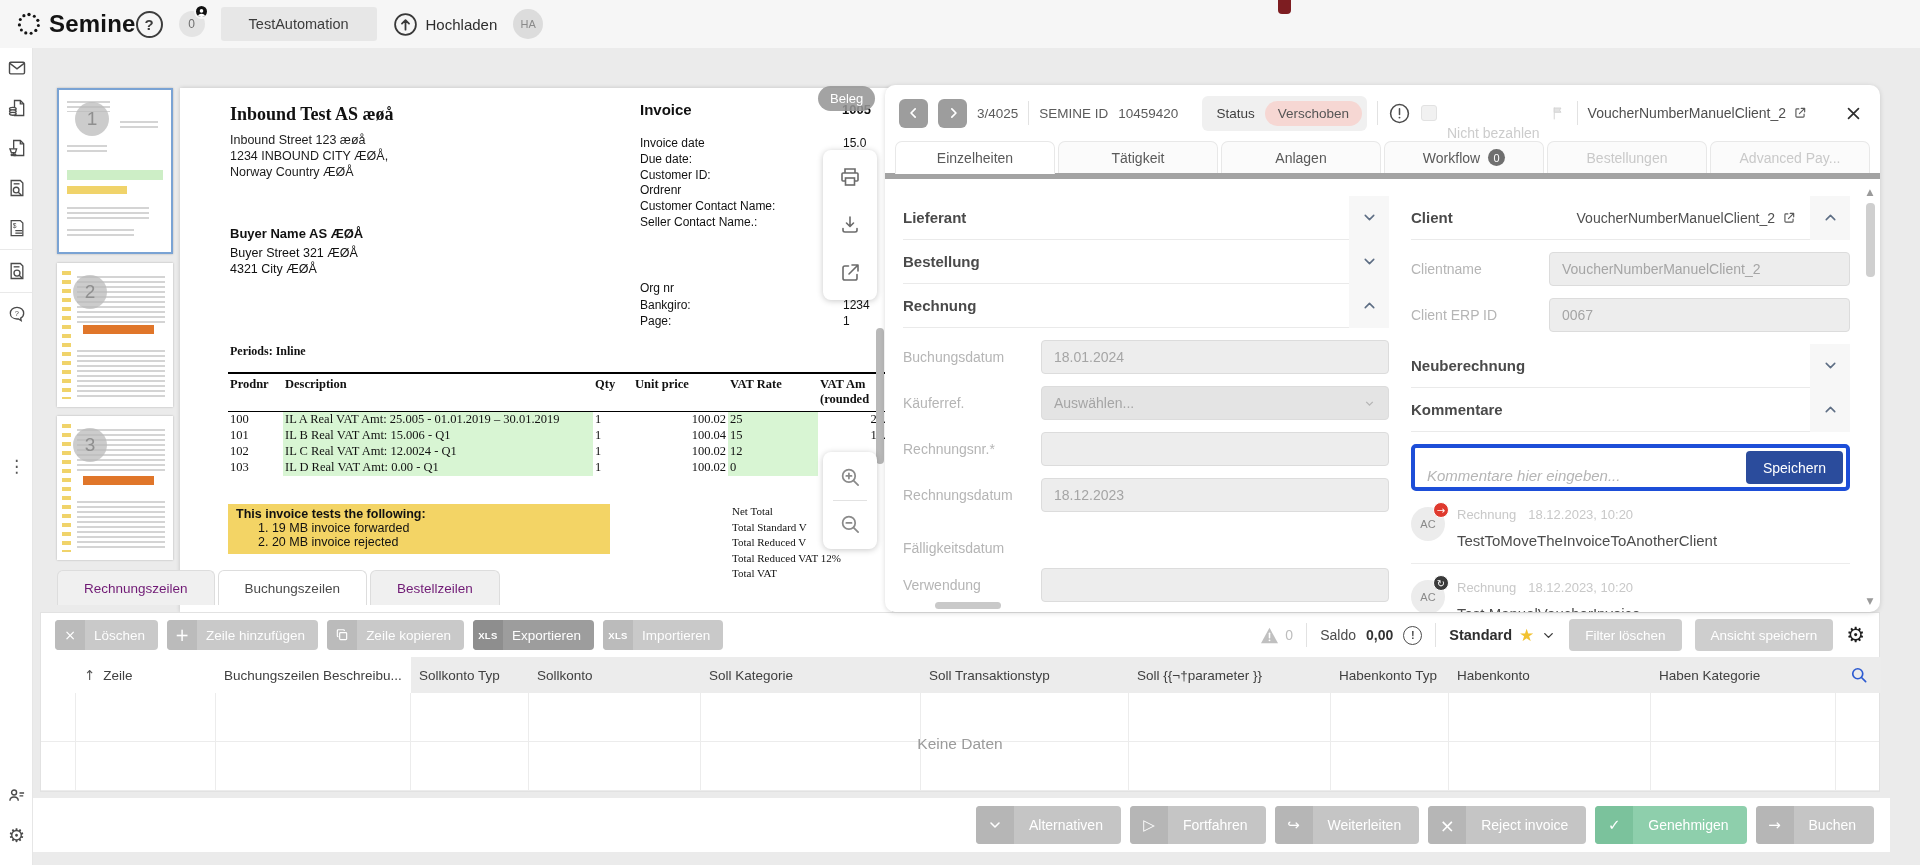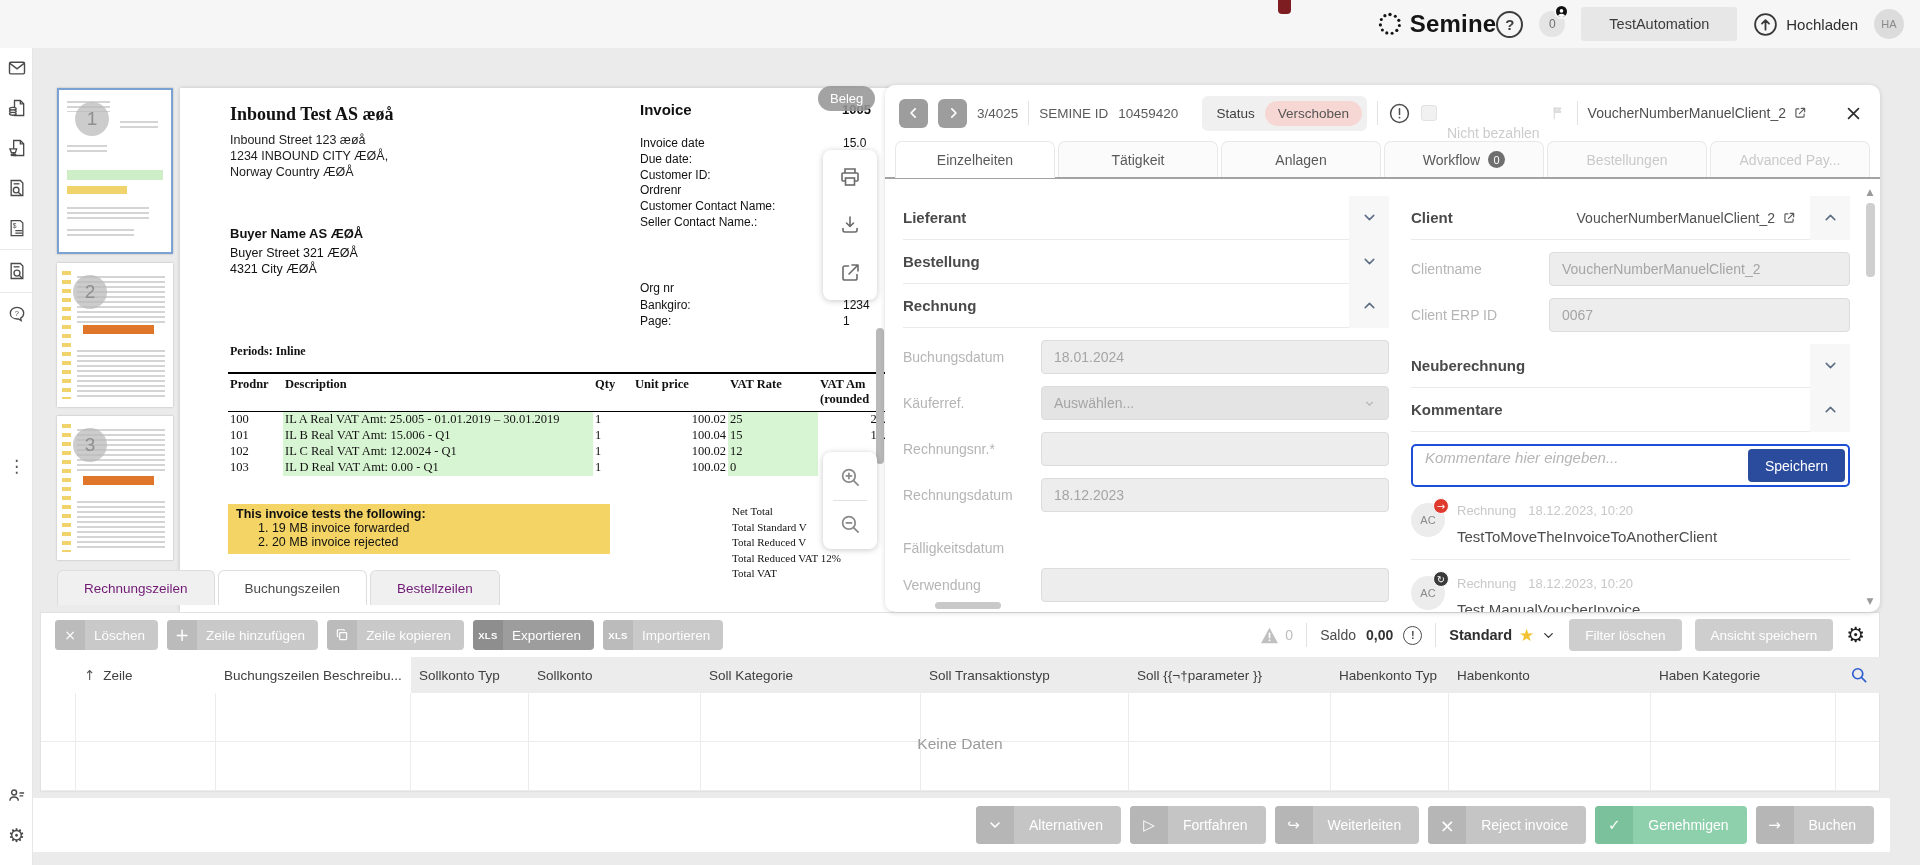--- a/index.html
+++ b/index.html
@@ -1,20 +1,20 @@
 <!DOCTYPE html>
 <html><head>
 <meta charset="utf-8">
 <style>
   * { margin:0; padding:0; box-sizing:border-box; }
   body { font-family:"Liberation Sans", sans-serif; background:#d8d8d8; }
   .app { position:relative; width:1920px; height:865px; background:#ebebeb; overflow:hidden; font-family:"Liberation Sans",sans-serif; }
 
   
-  .app-header { position:absolute; top:0; left:0; right:0; height:48px; background:#f6f6f6; display:flex; align-items:center; justify-content:flex-end; padding:8px 16px; z-index:20; }
+  .app-header { position:absolute; top:0; left:0; right:0; height:48px; background:#f6f6f6; display:flex; align-items:center; justify-content:flex-start; padding:8px 16px; z-index:20; }
   .logo-group { display:flex; align-items:center; gap:7px; }
   .logo-text { font-size:24px; font-weight:700; color:#141414; letter-spacing:.2px; }
   .header-right { display:flex; align-items:center; gap:16px; }
   .icon-circle { width:27px; height:27px; border:2px solid #3d3d3d; border-radius:50%; display:flex; align-items:center; justify-content:center; font-size:15px; font-weight:700; color:#3d3d3d; cursor:pointer; }
   .notif { position:relative; width:26px; height:26px; border-radius:50%; background:#e4e4e4; display:flex; align-items:center; justify-content:center; font-size:12px; color:#6e6e6e; }
   .notif-badge { position:absolute; top:-7px; right:-4px; width:15px; height:15px; background:#111; border:2px solid #f6f6f6; border-radius:50%; display:flex; align-items:flex-end; justify-content:center; overflow:hidden; }
   .notif-badge svg { display:block; }
   .hdr-btn { height:34px; background:#e7e7e7; border:none; border-radius:3px; padding:0 28px; font-size:14.5px; color:#3c3c3c; font-family:inherit; cursor:pointer; }
   .upload { display:flex; align-items:center; gap:8px; font-size:15px; color:#2e2e2e; cursor:pointer; }
   .avatar { width:30px; height:30px; border-radius:50%; background:#dcdcdc; display:flex; align-items:center; justify-content:center; font-size:11px; color:#8a8a8a; }
@@ -89,41 +89,41 @@
   .nav-btn { width:29px; height:29px; background:#9d9d9d; border-radius:6px; display:flex; align-items:center; justify-content:center; cursor:pointer; border:none; }
   .ph-txt { font-size:13.5px; color:#5b5b5b; }
   .vdiv { width:1px; height:24px; background:#e2e2e2; }
   .status-group { height:35px; background:#f0f0f0; border-radius:6px; display:flex; align-items:center; gap:10px; padding:0 5px 0 14px; }
   .status-pill { background:#f6d7d3; color:#555; border-radius:14px; padding:5px 13px; font-size:13.5px; }
   .chk { width:16px; height:16px; background:#f1f1f1; border:1px solid #e2e2e2; border-radius:3px; }
   .muted { color:#cccccc; font-size:14px;margin-top:40px; }
   .client-link { display:flex; align-items:center; gap:7px; font-size:14px; color:#4f4f4f; cursor:pointer; }
   .close-x { margin-left:auto; cursor:pointer; display:flex; }
 
-  .panel-tabs { display:flex; height:38px; padding:0 10px; gap:3px; border-bottom:2px solid #a3a3a3; }
+  .panel-tabs { display:flex; height:38px; padding:0 10px; gap:3px; border-bottom:6px solid #a3a3a3; }
   .p-tab { flex:1; display:flex; align-items:center; justify-content:center; gap:8px; font-size:14px; color:#595959; background:#fbfbfb; border:1px solid #e8e8e8; border-bottom:none; border-radius:7px 7px 0 0; cursor:pointer; }
   .p-tab.active { background:#fff; margin-bottom:-1px; border-bottom:1px solid #fff; }
   .p-tab.disabled { color:#c9c9c9; }
   .tab-badge { width:17px; height:17px; border-radius:50%; background:#6f6f6f; color:#fff; font-size:11px; display:flex; align-items:center; justify-content:center; }
 
   .panel-body { position:absolute; top:95px; bottom:0; left:0; right:0; display:flex; overflow:hidden; }
   .col-left { width:512px; padding:16px 8px 0 18px; position:relative; }
   .col-right { flex:1; padding:16px 30px 0 14px; position:relative; }
   .acc { display:flex; align-items:center; justify-content:space-between; height:44px; border-bottom:1px solid #eaeaea; }
   .acc-title { font-size:15px; font-weight:700; color:#4a4a4a; }
   .chev-zone { width:40px; height:44px; background:#f7f7f7; display:flex; align-items:center; justify-content:center; cursor:pointer; }
   .acc-right { display:flex; align-items:center; gap:14px; }
   .f-row { display:flex; align-items:center; margin-top:12px; }
   .f-label { width:138px; color:#b5b5b5; font-size:14px; flex:none; display:flex; align-items:center; gap:6px; }
   .inp { flex:1; height:34px; background:#ededed; border:1px solid #dcdcdc; border-radius:4px; color:#a5a5a5; font-size:14px; padding:0 12px; display:flex; align-items:center; }
   .inp.sel { background:#e4e4e4; justify-content:space-between; }
   .gap-lg { margin-top:28px; }
   .h-thumb { position:absolute; bottom:3px; left:50px; width:66px; height:7px; background:#c9c9c9; border-radius:4px; }
 
-  .comment-row { display:flex; align-items:flex-start; gap:10px; margin-top:12px; border:2px solid #1d4ed8; border-radius:5px; padding:3px 3px 3px 12px; background:#fff; }
+  .comment-row { display:flex; align-items:flex-end; gap:10px; margin-top:12px; border:4px solid #1d4ed8; border-radius:5px; padding:3px 3px 3px 12px; background:#fff; }
   .comment-input { flex:1; border:none; outline:none; font-size:15px; font-family:inherit; color:#555; background:transparent; }
   .comment-input::placeholder { font-style:italic; color:#b5b5b5; }
   .save-btn { background:#2b4c9c; color:#fff; border:none; border-radius:4px; height:33px; padding:0 17px; font-size:14px; font-family:inherit; cursor:pointer; }
   .comment { display:flex; gap:12px; padding:16px 0 14px; }
   .comment + .c-div { height:1px; background:#ececec; }
   .c-avatar { position:relative; width:34px; height:34px; border-radius:50%; background:#ececec; color:#8a8a8a; font-size:11px; display:flex; align-items:center; justify-content:center; flex:none; }
   .c-badge { position:absolute; top:-5px; right:-4px; width:16px; height:16px; border-radius:50%; display:flex; align-items:center; justify-content:center; color:#fff; font-size:10px; border:1.5px solid #fff; }
   .c-badge.red { background:#df3a2e; }
   .c-badge.dark { background:#3a3a3a; }
   .c-meta { font-size:13px; color:#c8c8c8; display:flex; gap:12px; }

